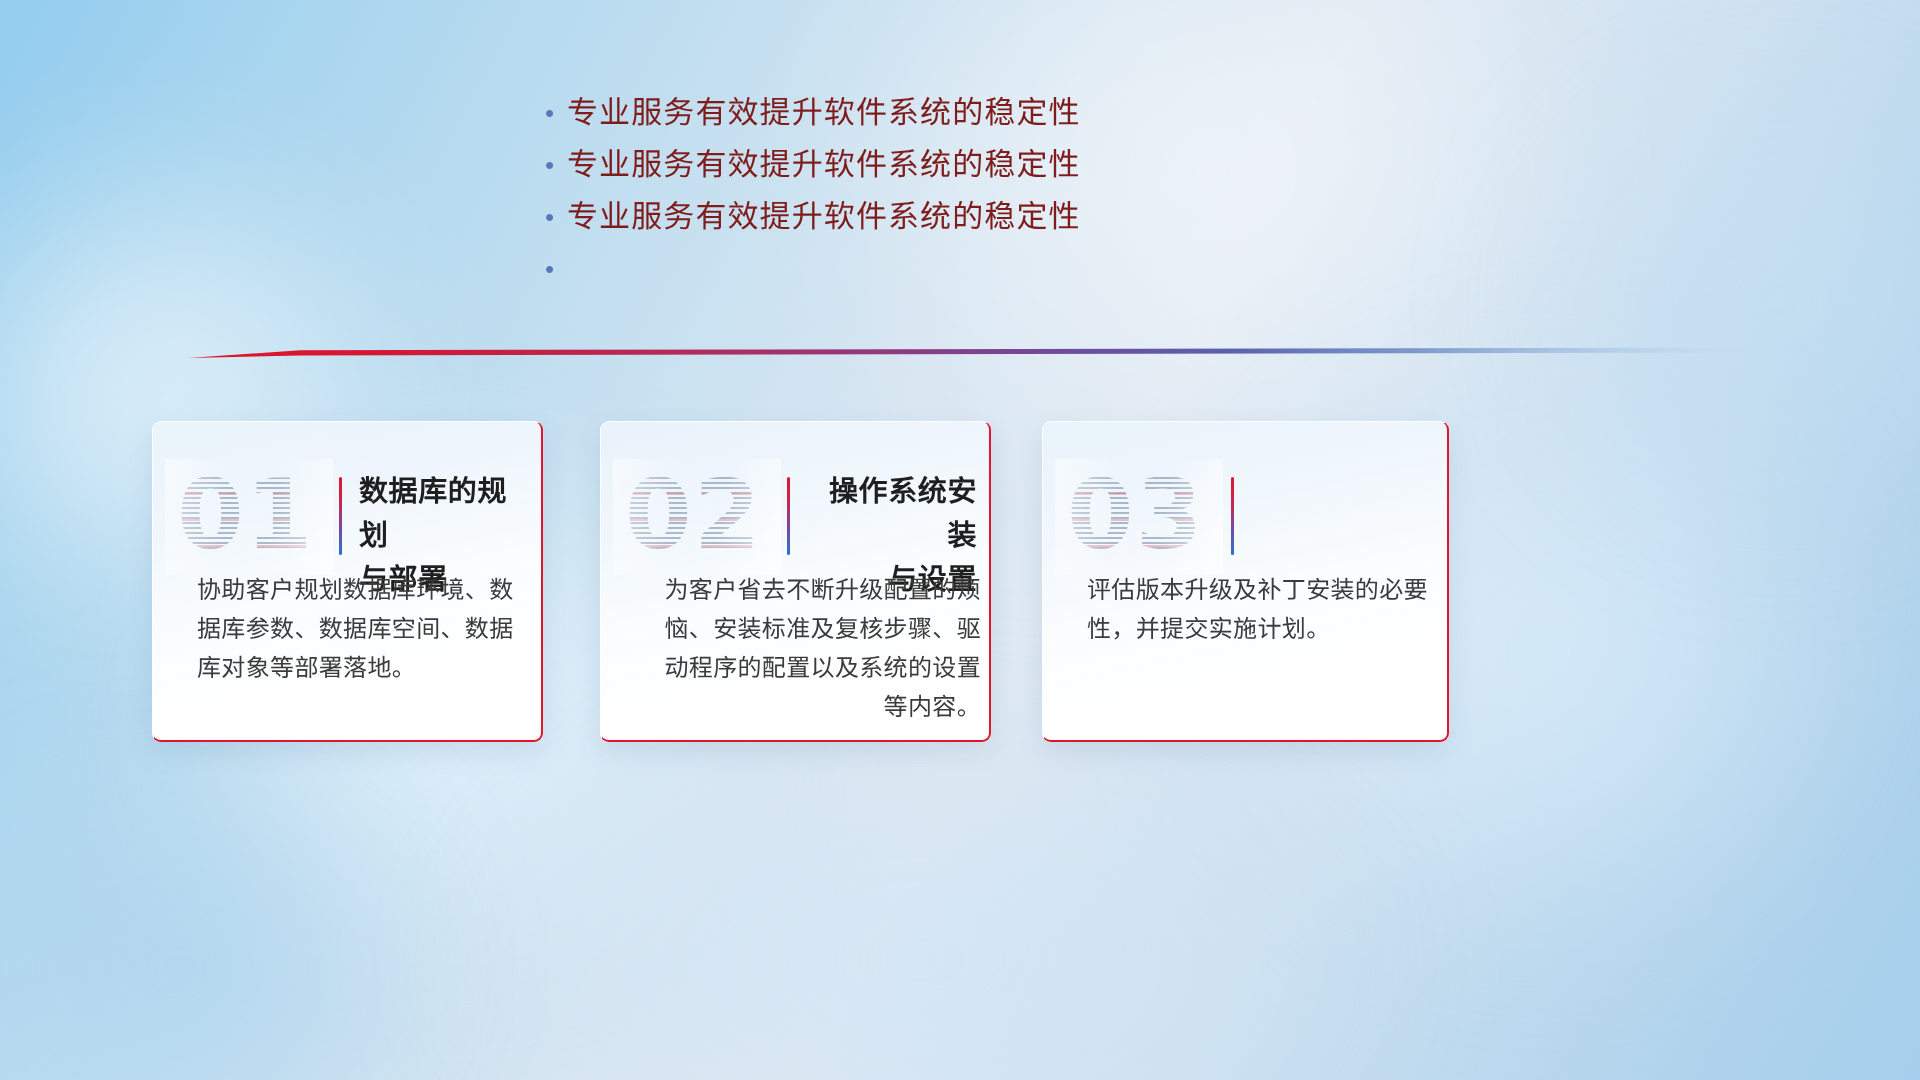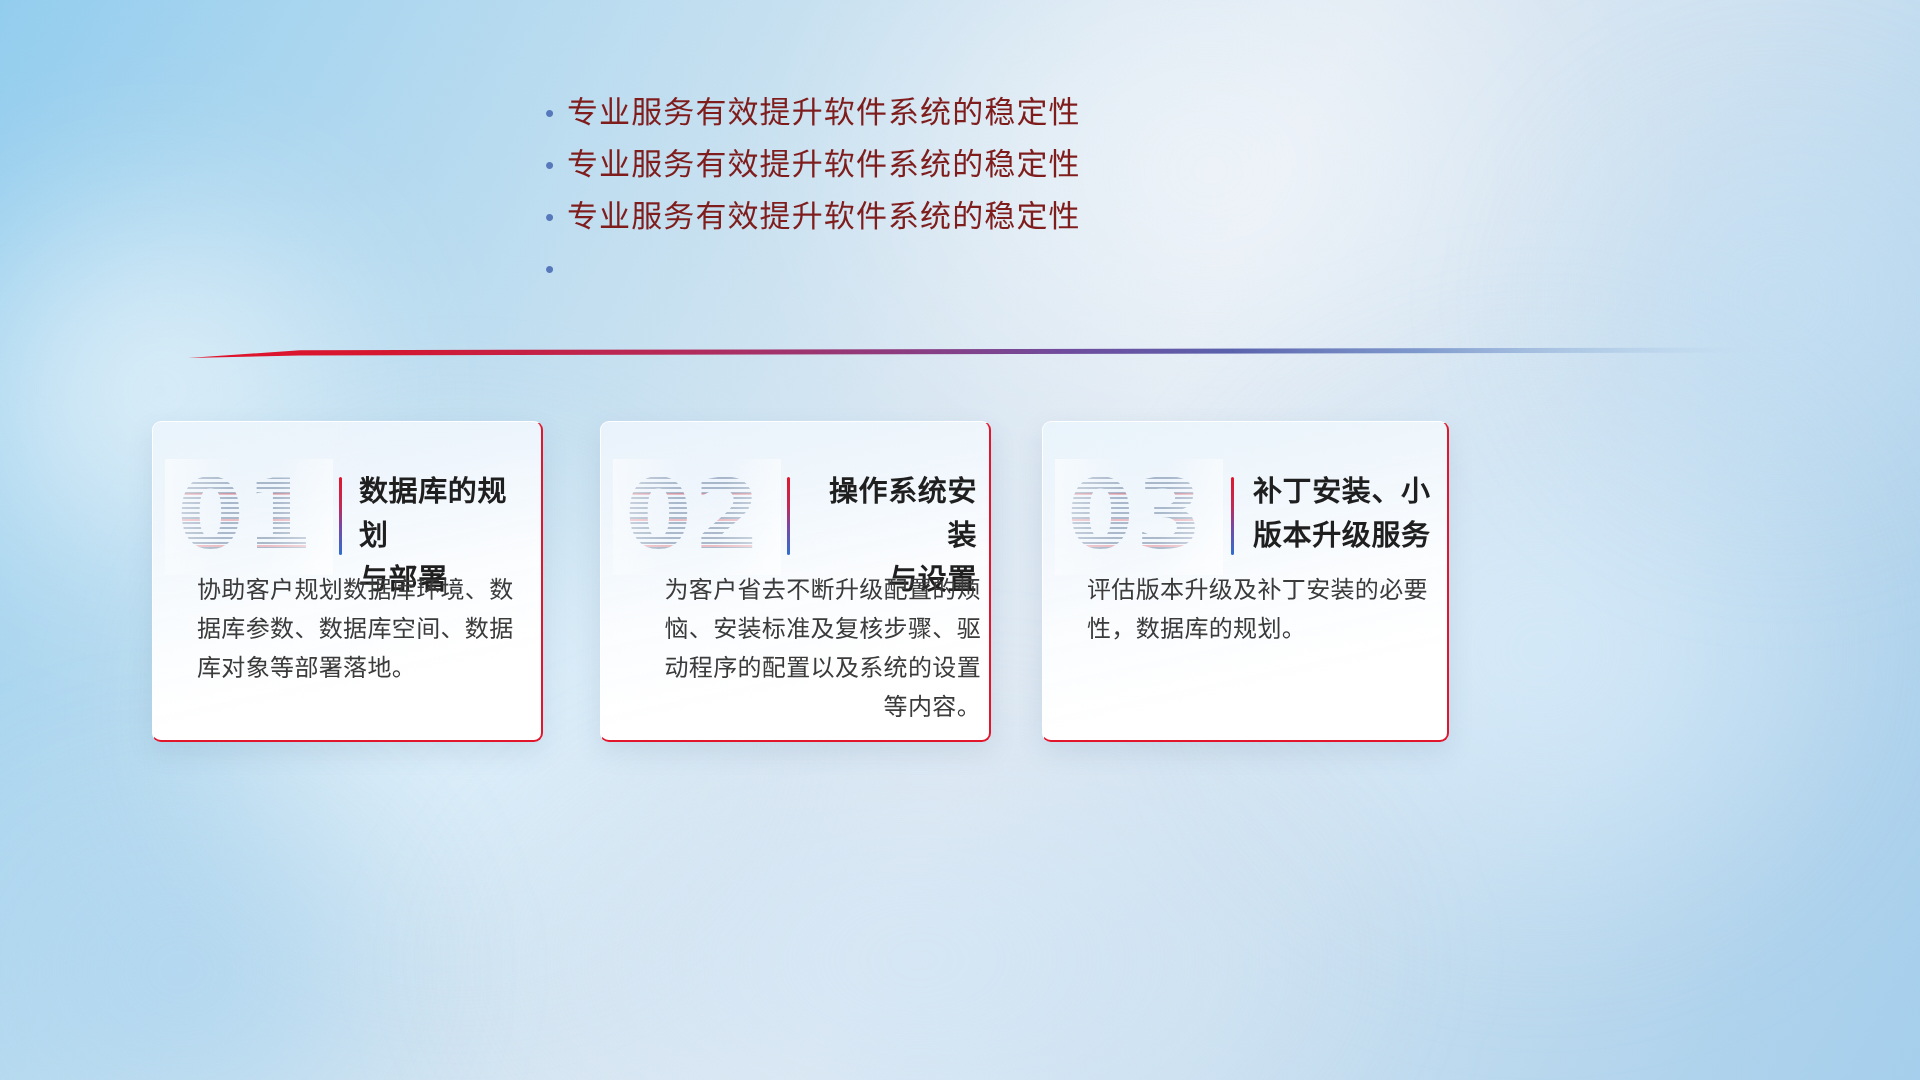--- a/index.html
+++ b/index.html
@@ -219,22 +219,18 @@
       </div>
       <div class="card-body">为客户省去不断升级配置的烦恼、安装标准及复核步骤、驱动程序的配置以及系统的设置等内容。</div>
     </div>
 
     <div class="card card-3">
       <div class="card-head">
         <div class="ghost-num">03</div>
         <div class="ghost-tint">03</div>
         <div class="ghost-fade"></div>
         <div class="vbar"></div>
-        <div class="card-title">
-          <div>补丁安装、小</div>
-          <div>版本升级服务</div>
-        </div>
       </div>
-      <div class="card-body">评估版本升级及补丁安装的必要性，数据库的规划。</div>
+      <div class="card-body">评估版本升级及补丁安装的必要性，并提交实施计划。</div>
     </div>
 
   </div>
 </div>
 
 </body></html>

